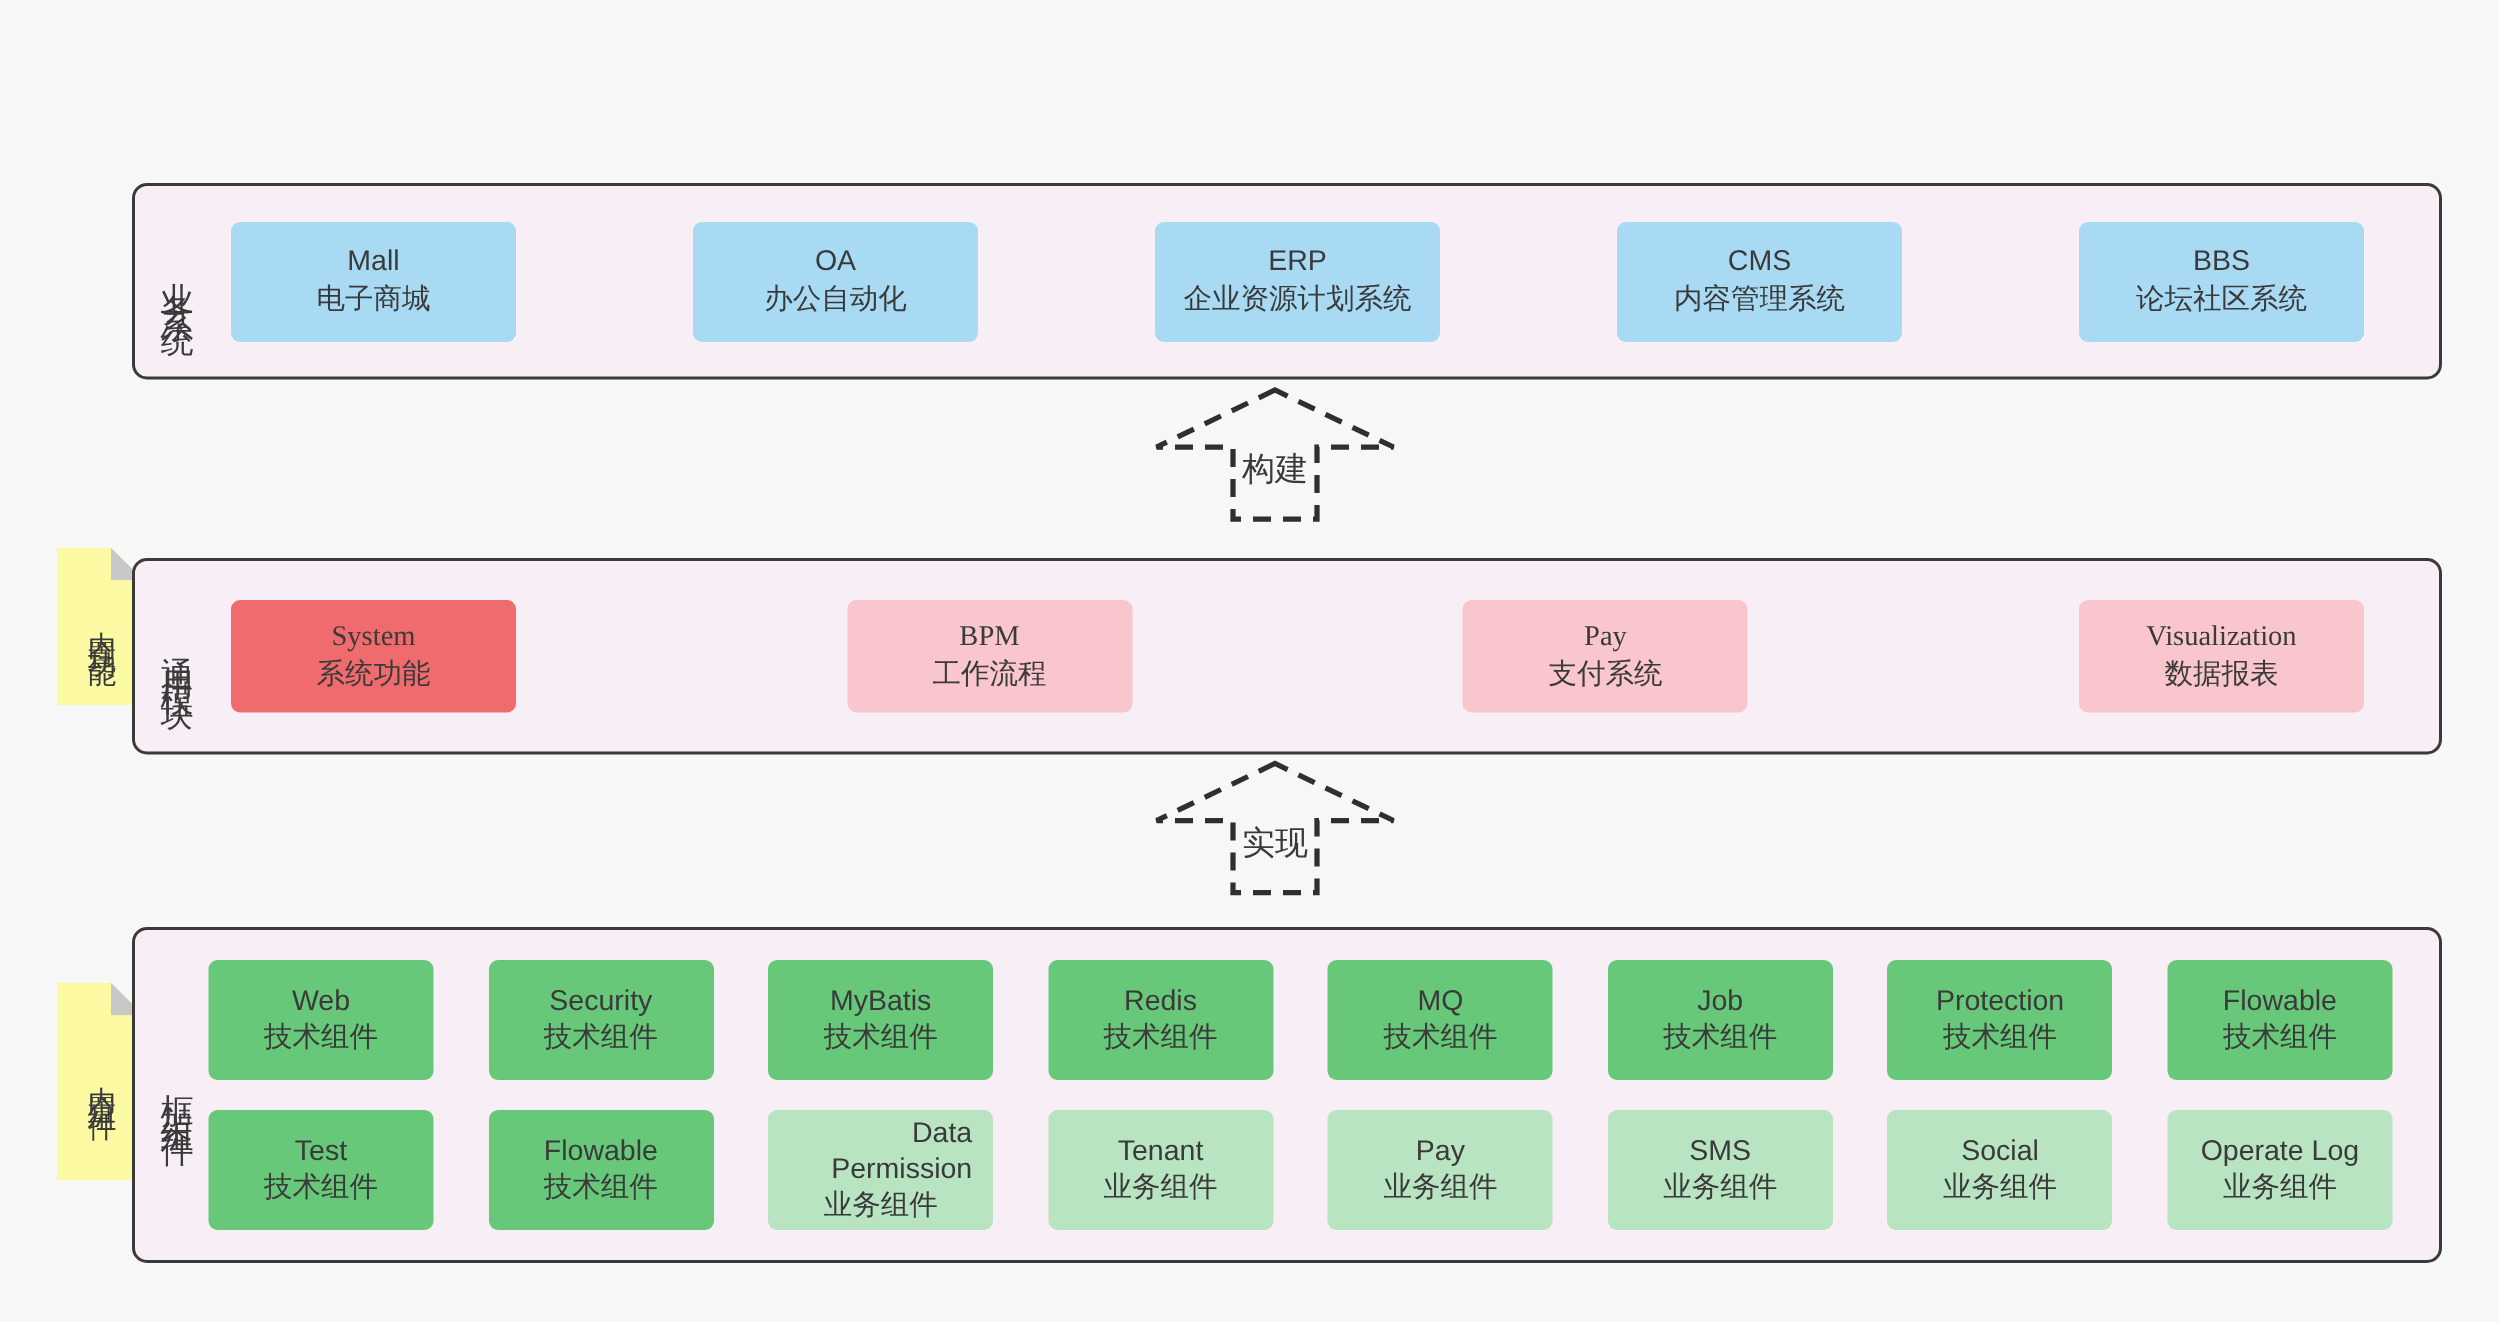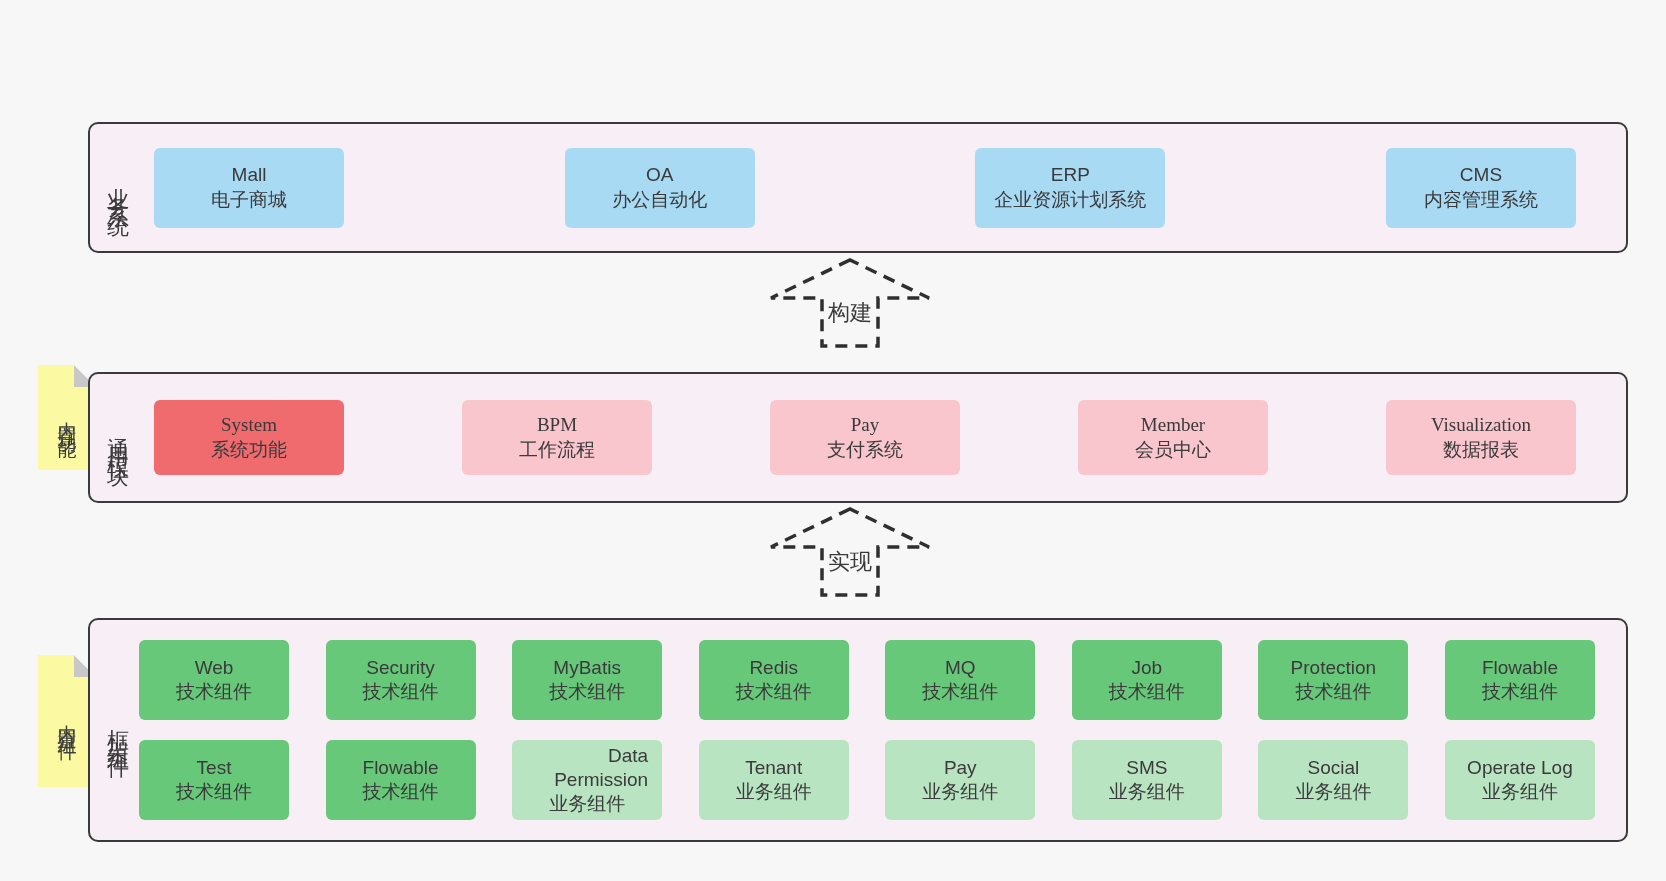--- a/index.html
+++ b/index.html
@@ -96,43 +96,43 @@
         <div>办公自动化</div>
       </div>
       <div class="box box-l1">
         <div>ERP</div>
         <div>企业资源计划系统</div>
       </div>
       <div class="box box-l1">
         <div>CMS</div>
         <div>内容管理系统</div>
       </div>
+      <div class="box box-l1">
+        <div>BBS</div>
+        <div>论坛社区系统</div>
+      </div>
     </div>
   </div>
 
   <div class="panel panel-l2">
     <div class="side-label">通用模块</div>
     <div class="row6">
       <div class="box box-l2 bg-red">
         <div>System</div>
         <div>系统功能</div>
       </div>
       <div class="box box-l2 bg-pink">
         <div>BPM</div>
         <div>工作流程</div>
       </div>
       <div class="box box-l2 bg-pink">
         <div>Pay</div>
         <div>支付系统</div>
       </div>
       <div class="box box-l2 bg-pink">
-        <div>Member</div>
-        <div>会员中心</div>
-      </div>
-      <div class="box box-l2 bg-pink">
         <div>Visualization</div>
         <div>数据报表</div>
       </div>
     </div>
   </div>
 
   <div class="panel panel-l3">
     <div class="side-label">框架组件</div>
     <div class="grid">
       <div class="grid-row">

